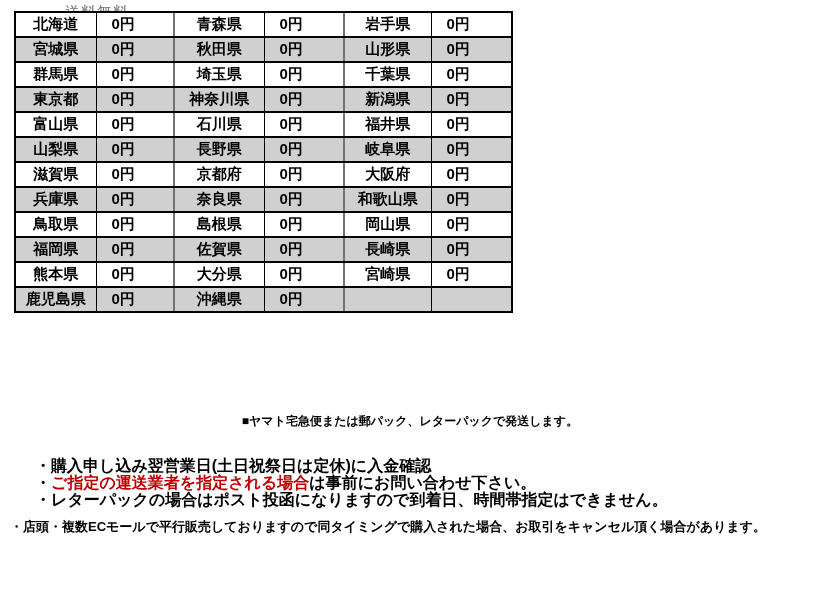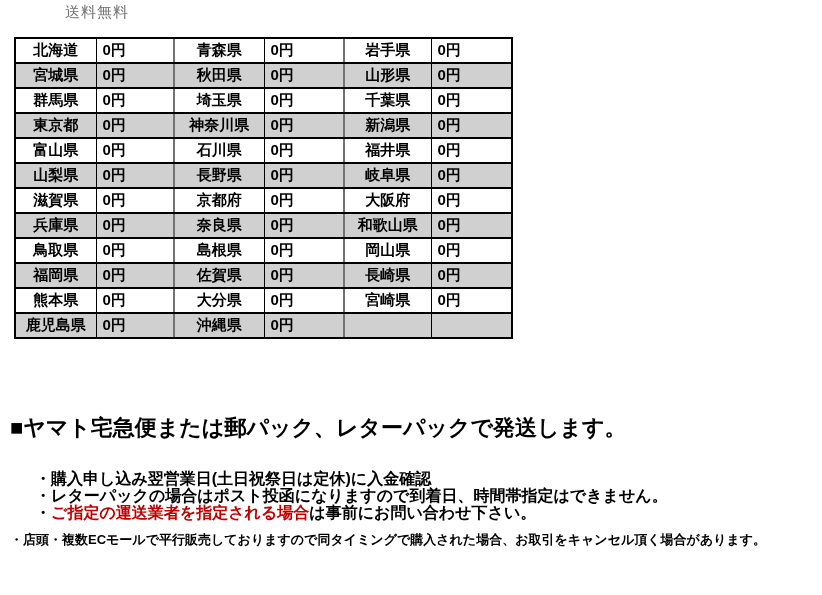--- a/index.html
+++ b/index.html
@@ -22,56 +22,57 @@
     top: 3px;
     font-size: 15px;
     color: #737373;
     letter-spacing: 1px;
     white-space: nowrap;
   }
   
   .fee-table {
     position: absolute;
     left: 14px;
-    top: 37px;
+    top: 11px;
     border-collapse: collapse;
     table-layout: fixed;
     width: 497px;
     border: 2px solid #000000;
   }
   .fee-table td {
     border: 1px solid #000000;
     border-top: 2px solid #000000;
     border-bottom: 2px solid #000000;
     height: 21px;
     font-size: 15px;
     font-weight: bold;
     color: #000000;
     overflow: hidden;
     white-space: nowrap;
   }
   .fee-table td.pref { text-align: center; }
-  .fee-table td.fee  { text-align: left; padding-left: 6px; }
+  .fee-table td.fee  { text-align: left; padding-left: 15px; }
   .fee-table td.thick-left { border-left: 2px solid #737373; }
   .fee-table tr:nth-child(even) td { background: #d0d0d0; }
   .fee-table tr:nth-child(odd)  td { background: #ffffff; }
 
   
   .notes {
     position: absolute;
     left: 10px;
     top: 413px;
     width: 800px;
     color: #000000;
   }
   .notes-heading {
-    font-size: 22px;
+    font-size: 12px;
     font-weight: bold;
     white-space: nowrap;
     margin-bottom: 27px;
+    text-align: center;
   }
   .bullet {
     font-size: 16px;
     font-weight: bold;
     line-height: 17px;
     white-space: nowrap;
     margin-left: 25px;
   }
   .bullet .red { color: #c00000; }
   .bullet-small {
@@ -197,23 +198,23 @@
       </tbody>
   </table>
 
   <div class="notes">
     <div class="notes-heading">■ヤマト宅急便または郵パック、レターパックで発送します。</div>
 
     <div class="bullet">
       <span>・購入申し込み翌営業日(土日祝祭日は定休)に入金確認</span>
     </div>
     <div class="bullet">
+      <span>・</span><span class="red">ご指定の運送業者を指定される場合</span><span>は事前にお問い合わせ下さい。</span>
+    </div>
+    <div class="bullet">
       <span>・レターパックの場合はポスト投函になりますので到着日、時間帯指定はできません。</span>
-    </div>
-    <div class="bullet">
-      <span>・</span><span class="red">ご指定の運送業者を指定される場合</span><span>は事前にお問い合わせ下さい。</span>
     </div>
     <div class="bullet-small">
       <span>・店頭・複数ECモールで平行販売しておりますので同タイミングで購入された場合、お取引をキャンセル頂く場合があります。</span>
     </div>
   </div>
 
 </div>
 
 </body></html>

